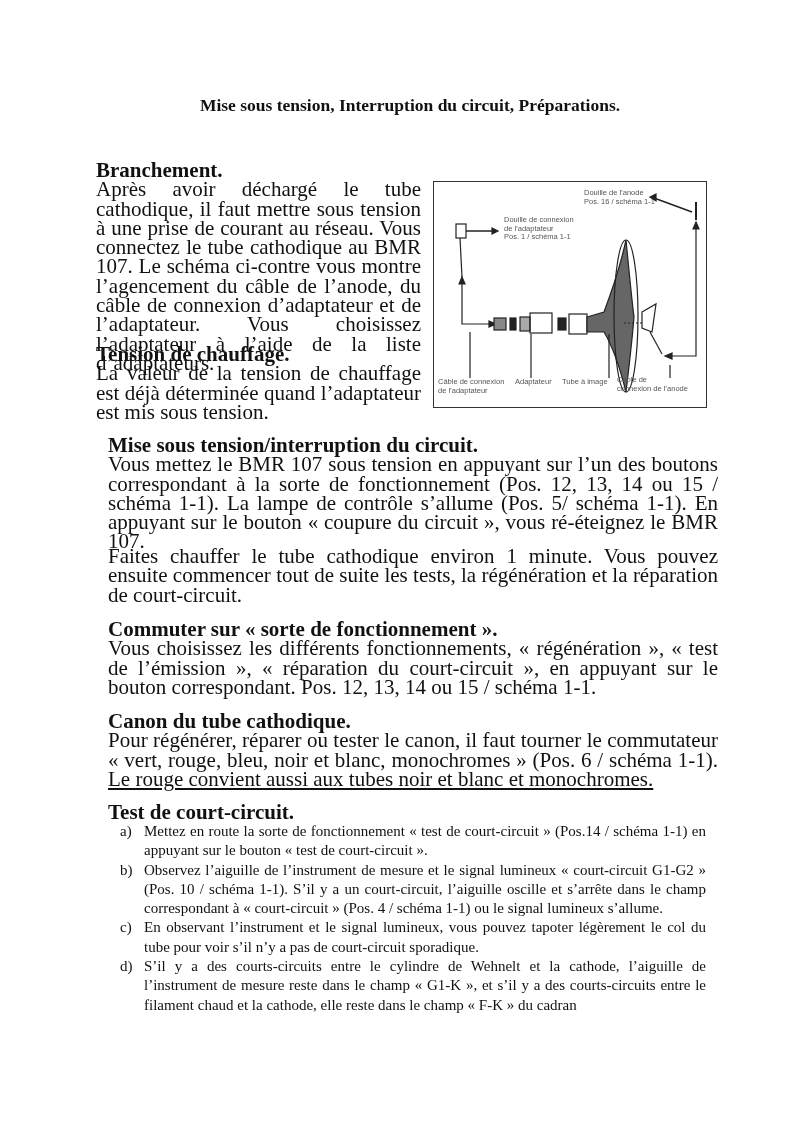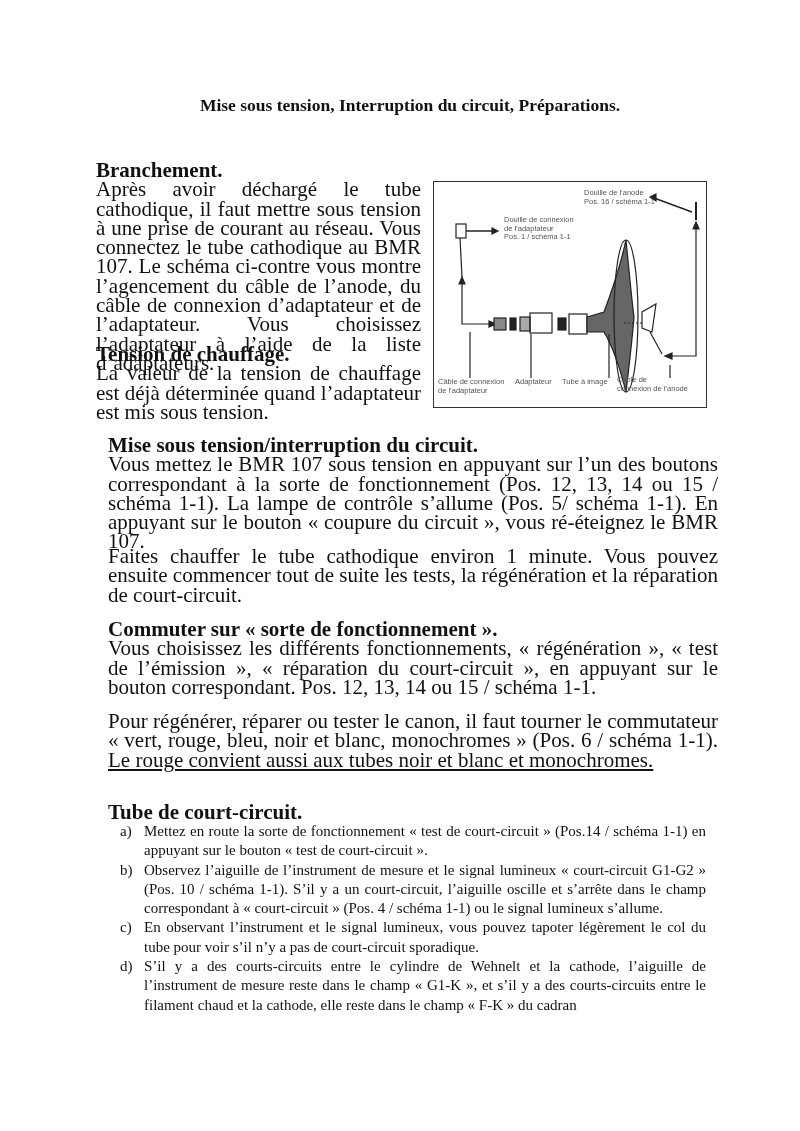--- a/index.html
+++ b/index.html
@@ -105,25 +105,26 @@
 <div class="p full" style="top:547px;">
   <span>Faites chauffer le tube cathodique environ 1 minute. Vous pouvez ensuite commencer tout de suite les tests, la régénération et la réparation de court-circuit.</span>
 </div>
 
 <div class="p full" style="top:620px;">
   <span class="h">Commuter sur « sorte de fonctionnement ».</span>
   <span>Vous choisissez les différents fonctionnements, « régénération », « test de l’émission », « réparation du court-circuit », en appuyant sur le bouton correspondant. Pos. 12, 13, 14 ou 15 / schéma 1-1.</span>
 </div>
 
 <div class="p full" style="top:712px;">
+  <span class="h">Canon du tube cathodique.</span>
   <span>Pour régénérer, réparer ou tester le canon, il faut tourner le commutateur «  vert, rouge, bleu, noir et blanc, monochromes » (Pos. 6 / schéma 1-1). </span><span class="u">Le rouge convient aussi aux tubes noir et blanc et monochromes.</span>
 </div>
 
 <div class="p full" style="top:803px;">
-  <span class="h">Tube de court-circuit.</span>
+  <span class="h">Test de court-circuit.</span>
 </div>
 
 <ol class="items" style="left:120px;width:586px;">
   <li><span class="m">a)</span><span>Mettez en route la sorte de fonctionnement « test de court-circuit » (Pos.14 / schéma 1-1) en appuyant sur le bouton « test de court-circuit ».</span></li>
   <li><span class="m">b)</span><span>Observez l’aiguille de l’instrument de mesure et le signal lumineux « court-circuit  G1-G2 » (Pos. 10 / schéma  1-1). S’il y a un court-circuit, l’aiguille oscille et s’arrête dans le champ correspondant à « court-circuit » (Pos. 4 / schéma 1-1) ou le signal lumineux s’allume.</span></li>
   <li><span class="m">c)</span><span>En observant l’instrument et le signal lumineux, vous pouvez tapoter légèrement le col du tube pour voir s’il n’y a pas de court-circuit sporadique.</span></li>
   <li><span class="m">d)</span><span>S’il y a des courts-circuits entre le cylindre de Wehnelt et la cathode, l’aiguille de l’instrument de mesure reste dans le champ  « G1-K », et s’il y a des courts-circuits entre le filament chaud et la cathode, elle reste dans le champ « F-K » du cadran</span></li>
 </ol>
 
 </body></html>

